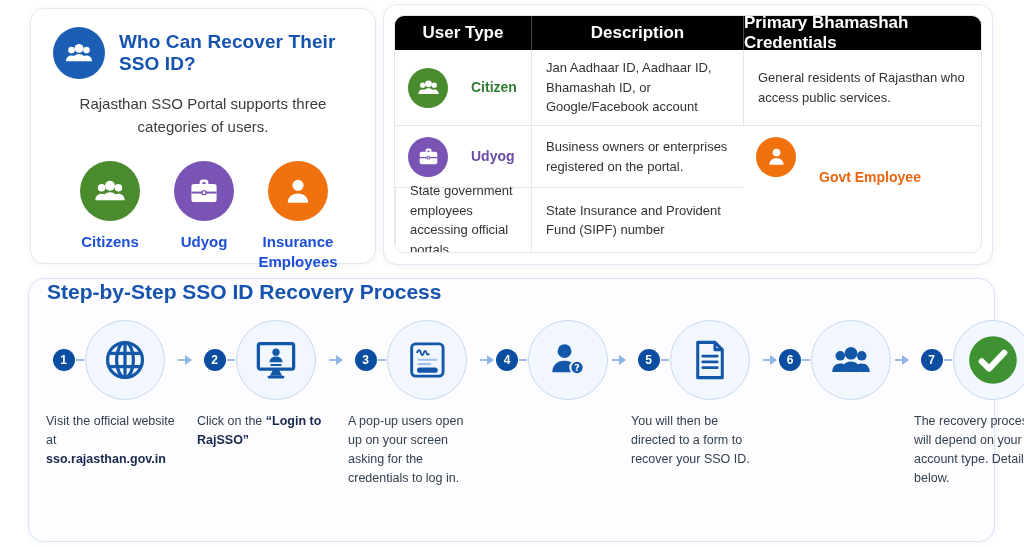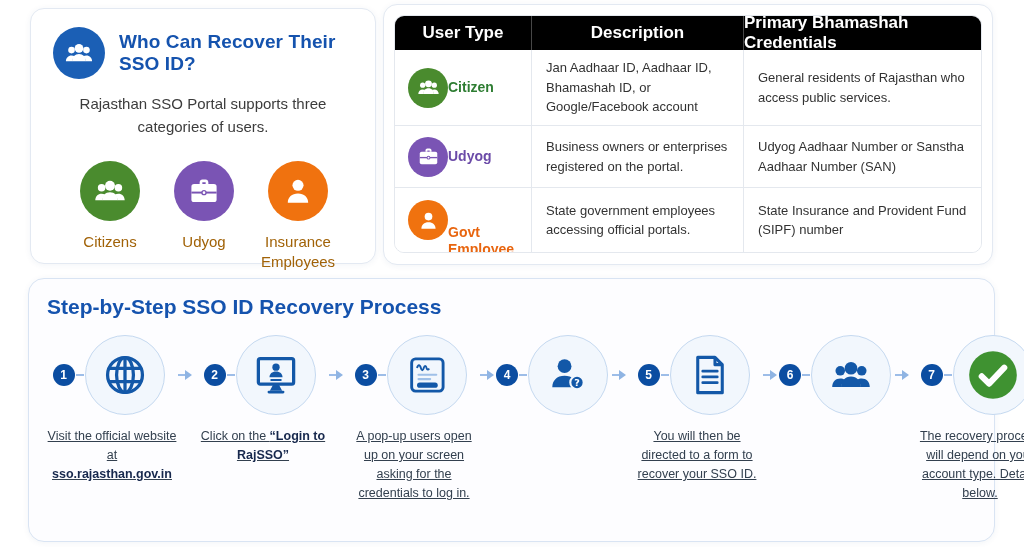--- a/index.html
+++ b/index.html
@@ -19,62 +19,62 @@
   .who-title { font-size:19px; font-weight:bold; color:#1553ae; letter-spacing:.1px; }
   .who-sub { margin-top:13px; font-size:15px; line-height:1.55; color:#3c3c3c; width:300px;text-align:center; }
   .who-cats { margin-top:22px; display:flex; justify-content:space-between; padding:0 10px; }
   .cat { display:flex; flex-direction:column; align-items:center; width:104px; }
   .cat-icon { width:60px; height:60px; border-radius:50%; display:flex; align-items:center;
               justify-content:center; color:#fff; }
   .cat-icon svg { width:36px; height:36px; }
   .cat-green { background:#4a8b2e; }
   .cat-purple { background:#7a54b4; }
   .cat-orange { background:#f0720f; }
-  .cat-label { margin-top:11px; font-size:15px; font-weight:normal; color:#a16207; text-align:center; line-height:1.35; }
+  .cat-label { margin-top:11px; font-size:15px; font-weight:bold; color:#1d4ed8; text-align:center; line-height:1.35; }
 
   
   .card-table { left:383px; top:4px; width:610px; height:261px; padding:10px; }
   .tbl { border:1px solid #e4e8ee; border-radius:10px; overflow:hidden; display:grid;
          grid-template-columns:136px 212px 240px; grid-template-rows:34px 75px 62px 65px; }
   .th { background:#000000; color:#fff; font-size:17px; font-weight:bold; display:flex;
         align-items:center; justify-content:center; }
   .th + .th { border-left:1px solid rgba(255,255,255,.28); }
   .td { display:flex; align-items:center; font-size:13px; color:#323232; line-height:1.5;
         padding:8px 14px; background:#fff; }
   .td.c2, .td.c3 { border-left:1px solid #e4e8ee; }
   .row2, .row3 { border-top:1px solid #e4e8ee; }
-  .td-type { gap:0; padding-left:13px; }
+  .td-type { gap:23px; padding-left:13px; }
   .type-icon { width:40px; height:40px; border-radius:50%; display:flex; align-items:center;
                justify-content:center; color:#fff; flex:0 0 auto; }
   .type-icon svg { width:25px; height:25px; }
   .type-label { font-size:14px; font-weight:bold; line-height:1.25; }
   .type-green { color:#2e7d32; } .type-purple { color:#6b4ba8; } .type-orange { color:#e8650f;margin-top:42px; }
 
   
   .card-steps { left:28px; top:278px; width:967px; height:264px; background:#fdfdff;
-                border:1px solid #d9e4f3; border-radius:16px; padding:16px 10px 0 10px; }
+                border:1px solid #d9e4f3; border-radius:16px; padding:1px 10px 0 10px; }
   .steps-title { font-size:21px; font-weight:bold; color:#1553ae; margin-left:8px; }
   .steps-row { display:flex; align-items:flex-start; margin-top:14px; }
   .step { flex:0 0 120px; display:flex; flex-direction:column; }
   .step-top { display:flex; align-items:center; justify-content:center; height:84px; }
   .step-num { width:22px; height:22px; border-radius:50%; background:#0b4da1; color:#fff;
               font-size:12px; font-weight:bold; display:flex; align-items:center;
               justify-content:center; flex:0 0 auto; }
   .mini-dash { width:8px; border-top:2px dashed #9dbde8; margin:0 1px; }
   .step-circle { width:80px; height:80px; border-radius:50%; background:#f2f7fd;
                  border:1px solid #c5d9f0; display:flex; align-items:center;
                  justify-content:center; flex:0 0 auto; }
   .step-circle svg { width:46px; height:46px; }
   .step-circle .inner-check { width:52px; height:52px; }
   .conn { flex:1 1 auto; border-top:2px dashed #9dbde8; margin-top:41px; position:relative; min-width:12px; }
   .conn::after { content:""; position:absolute; right:-2px; top:-6px; width:0; height:0;
                  border-left:7px solid #8fb4e3; border-top:5px solid transparent;
                  border-bottom:5px solid transparent; }
-  .step-text { width:132px; margin-left:7px; margin-top:10px; text-align:center;
-               font-size:12.5px; line-height:1.52; color:#33404f;text-decoration:underline; }
+  .step-text { width:132px; margin-left:7px; margin-top:10px; 
+               font-size:12.5px; line-height:1.52; color:#33404f; }
   .step-text b { color:#17284d; }
   .blue-glyph { color:#1358a8; }
   .white-glyph { color:#ffffff; }
   .svg-defs { position:absolute; width:0; height:0; overflow:hidden; }
 </style>
 </head>
 <body>
 
 <svg class="svg-defs" aria-hidden="true">
   <symbol id="sym-group" viewBox="0 0 24 24">
@@ -198,21 +198,20 @@
 
       <div class="td td-type c1 row2">
         <div class="type-icon cat-purple white-glyph">
           <svg>
               <use href="#sym-briefcase"></use>
             </svg>
         </div>
         <span class="type-label type-purple">Udyog</span>
       </div>
       <div class="td c2 row2">Business owners or enterprises registered on the portal.</div>
-      <div class="td c3 row2">Udyog Aadhaar Number or Sanstha Aadhaar Number (SAN)</div>
 
       <div class="td td-type c1 row3">
         <div class="type-icon cat-orange white-glyph">
           <svg>
               <use href="#sym-person"></use>
             </svg>
         </div>
         <span class="type-label type-orange">Govt Employee</span>
       </div>
       <div class="td c2 row3">State government employees accessing official portals.</div>

